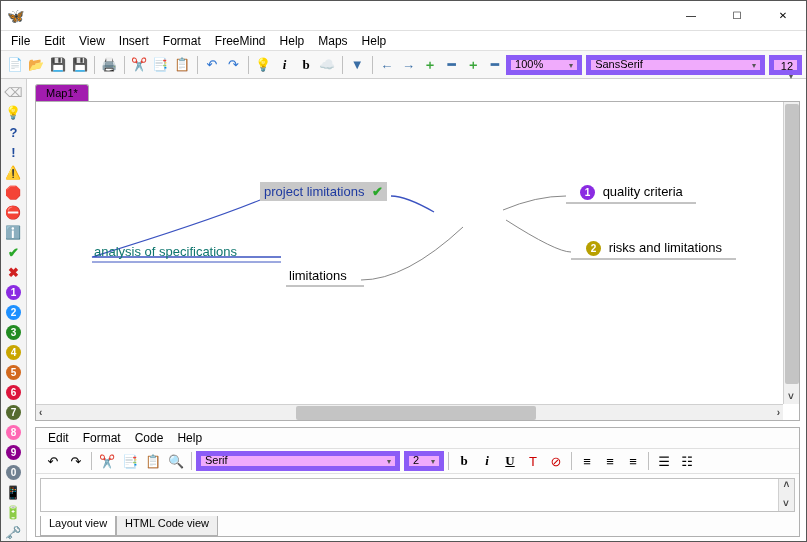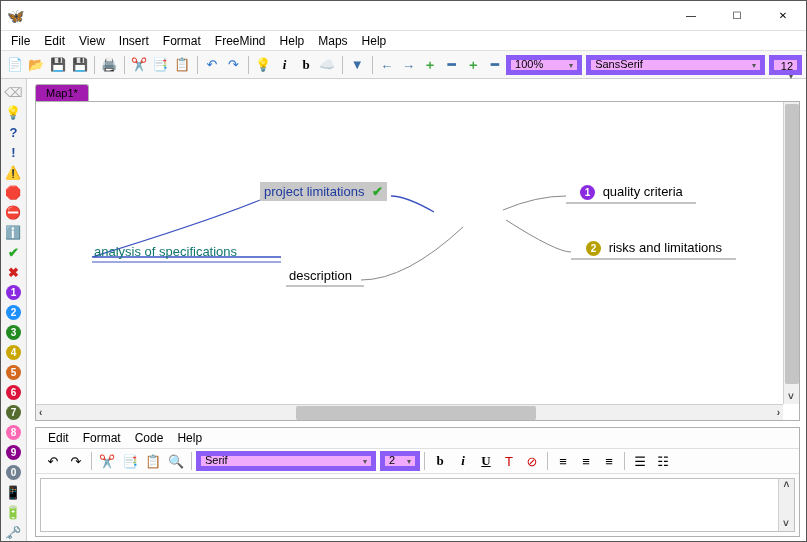--- a/index.html
+++ b/index.html
@@ -349,21 +349,21 @@
         <span class="inline-numcircle" style="background:#8a2be2;">1</span>
         <span>quality criteria</span>
       </div>
 
       <div class="node" style="left:538px; top:138px;margin-left:12px;">
         <span class="inline-numcircle" style="background:#b8a000;">2</span>
         <span>risks and limitations</span>
       </div>
 
       <div class="node" style="left:253px; top:166px;">
-        <span>description</span>
+        <span>limitations</span>
       </div>
 
       <div class="node selected" style="left:224px; top:80px;color:#1e3aa0;">
         <span>project limitations</span>
         <span class="check">✔</span>
       </div>
 
       <div class="node" style="left:58px; top:142px;color:#0f766e;">
         <span>analysis of specifications</span>
       </div>
@@ -389,21 +389,21 @@
       </div>
       <div class="ed-toolbar">
         <div class="tbtn">↶</div>
         <div class="tbtn">↷</div>
         <div class="tsep"></div>
         <div class="tbtn">✂️</div>
         <div class="tbtn">📑</div>
         <div class="tbtn">📋</div>
         <div class="tbtn">🔍</div>
         <div class="tsep"></div>
-        <div class="combo" style="width:180px;">
+        <div class="combo" style="width:204px;">
           <span>Serif</span>
           <span class="chev">▾</span>
         </div>
         <div class="combo" style="width:40px;margin-left:3px;">
           <span>2</span>
           <span class="chev">▾</span>
         </div>
         <div class="tsep"></div>
         <div class="tbtn" style="font-weight:bold;font-family:serif;">b</div>
         <div class="tbtn" style="font-style:italic;font-family:serif;font-weight:bold;">i</div>
@@ -417,16 +417,20 @@
         <div class="tsep"></div>
         <div class="tbtn">☰</div>
         <div class="tbtn">☷</div>
       </div>
       <div class="ed-text">
         <div class="vscroll">
           <span class="chevron" style="display:block;text-align:center;">˄</span>
           <span class="chevron" style="position:absolute;bottom:2px;left:4px;">˅</span>
         </div>
       </div>
+      <div class="ed-tabs">
+        <div class="ed-tab active">Layout view</div>
+        <div class="ed-tab">HTML Code view</div>
+      </div>
     </div>
 
   </div>
 </div>
 
 </body></html>

